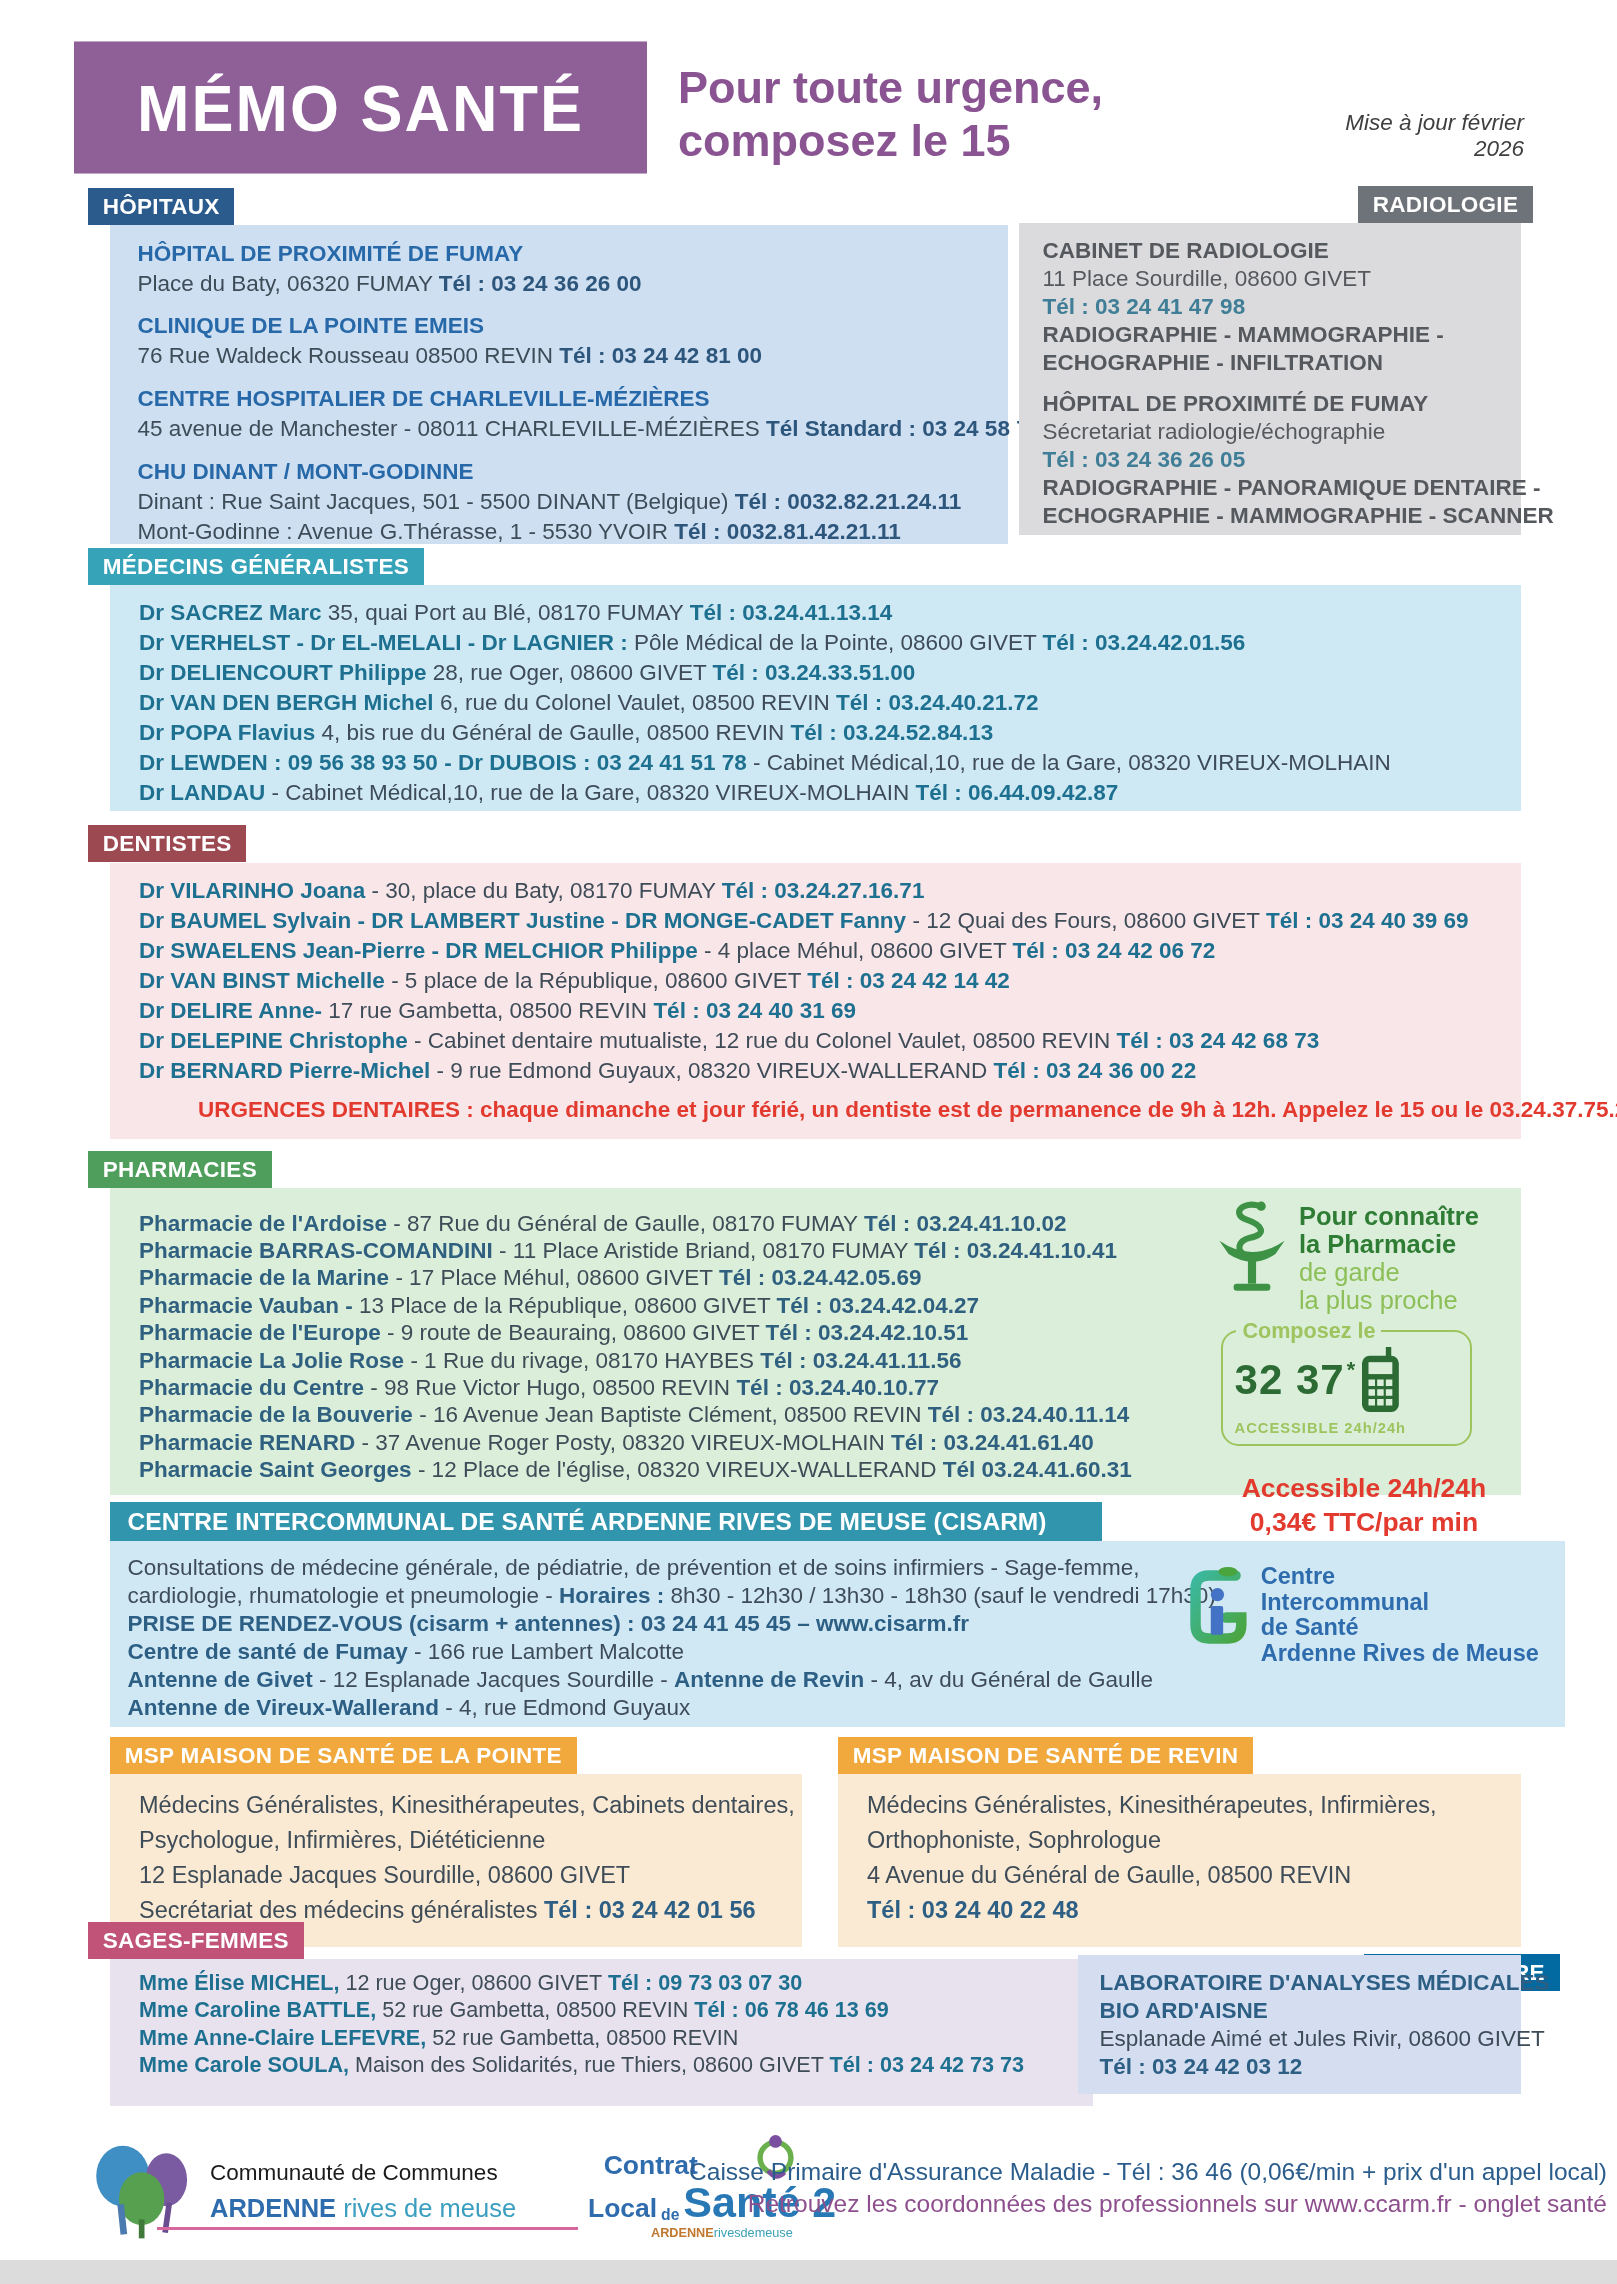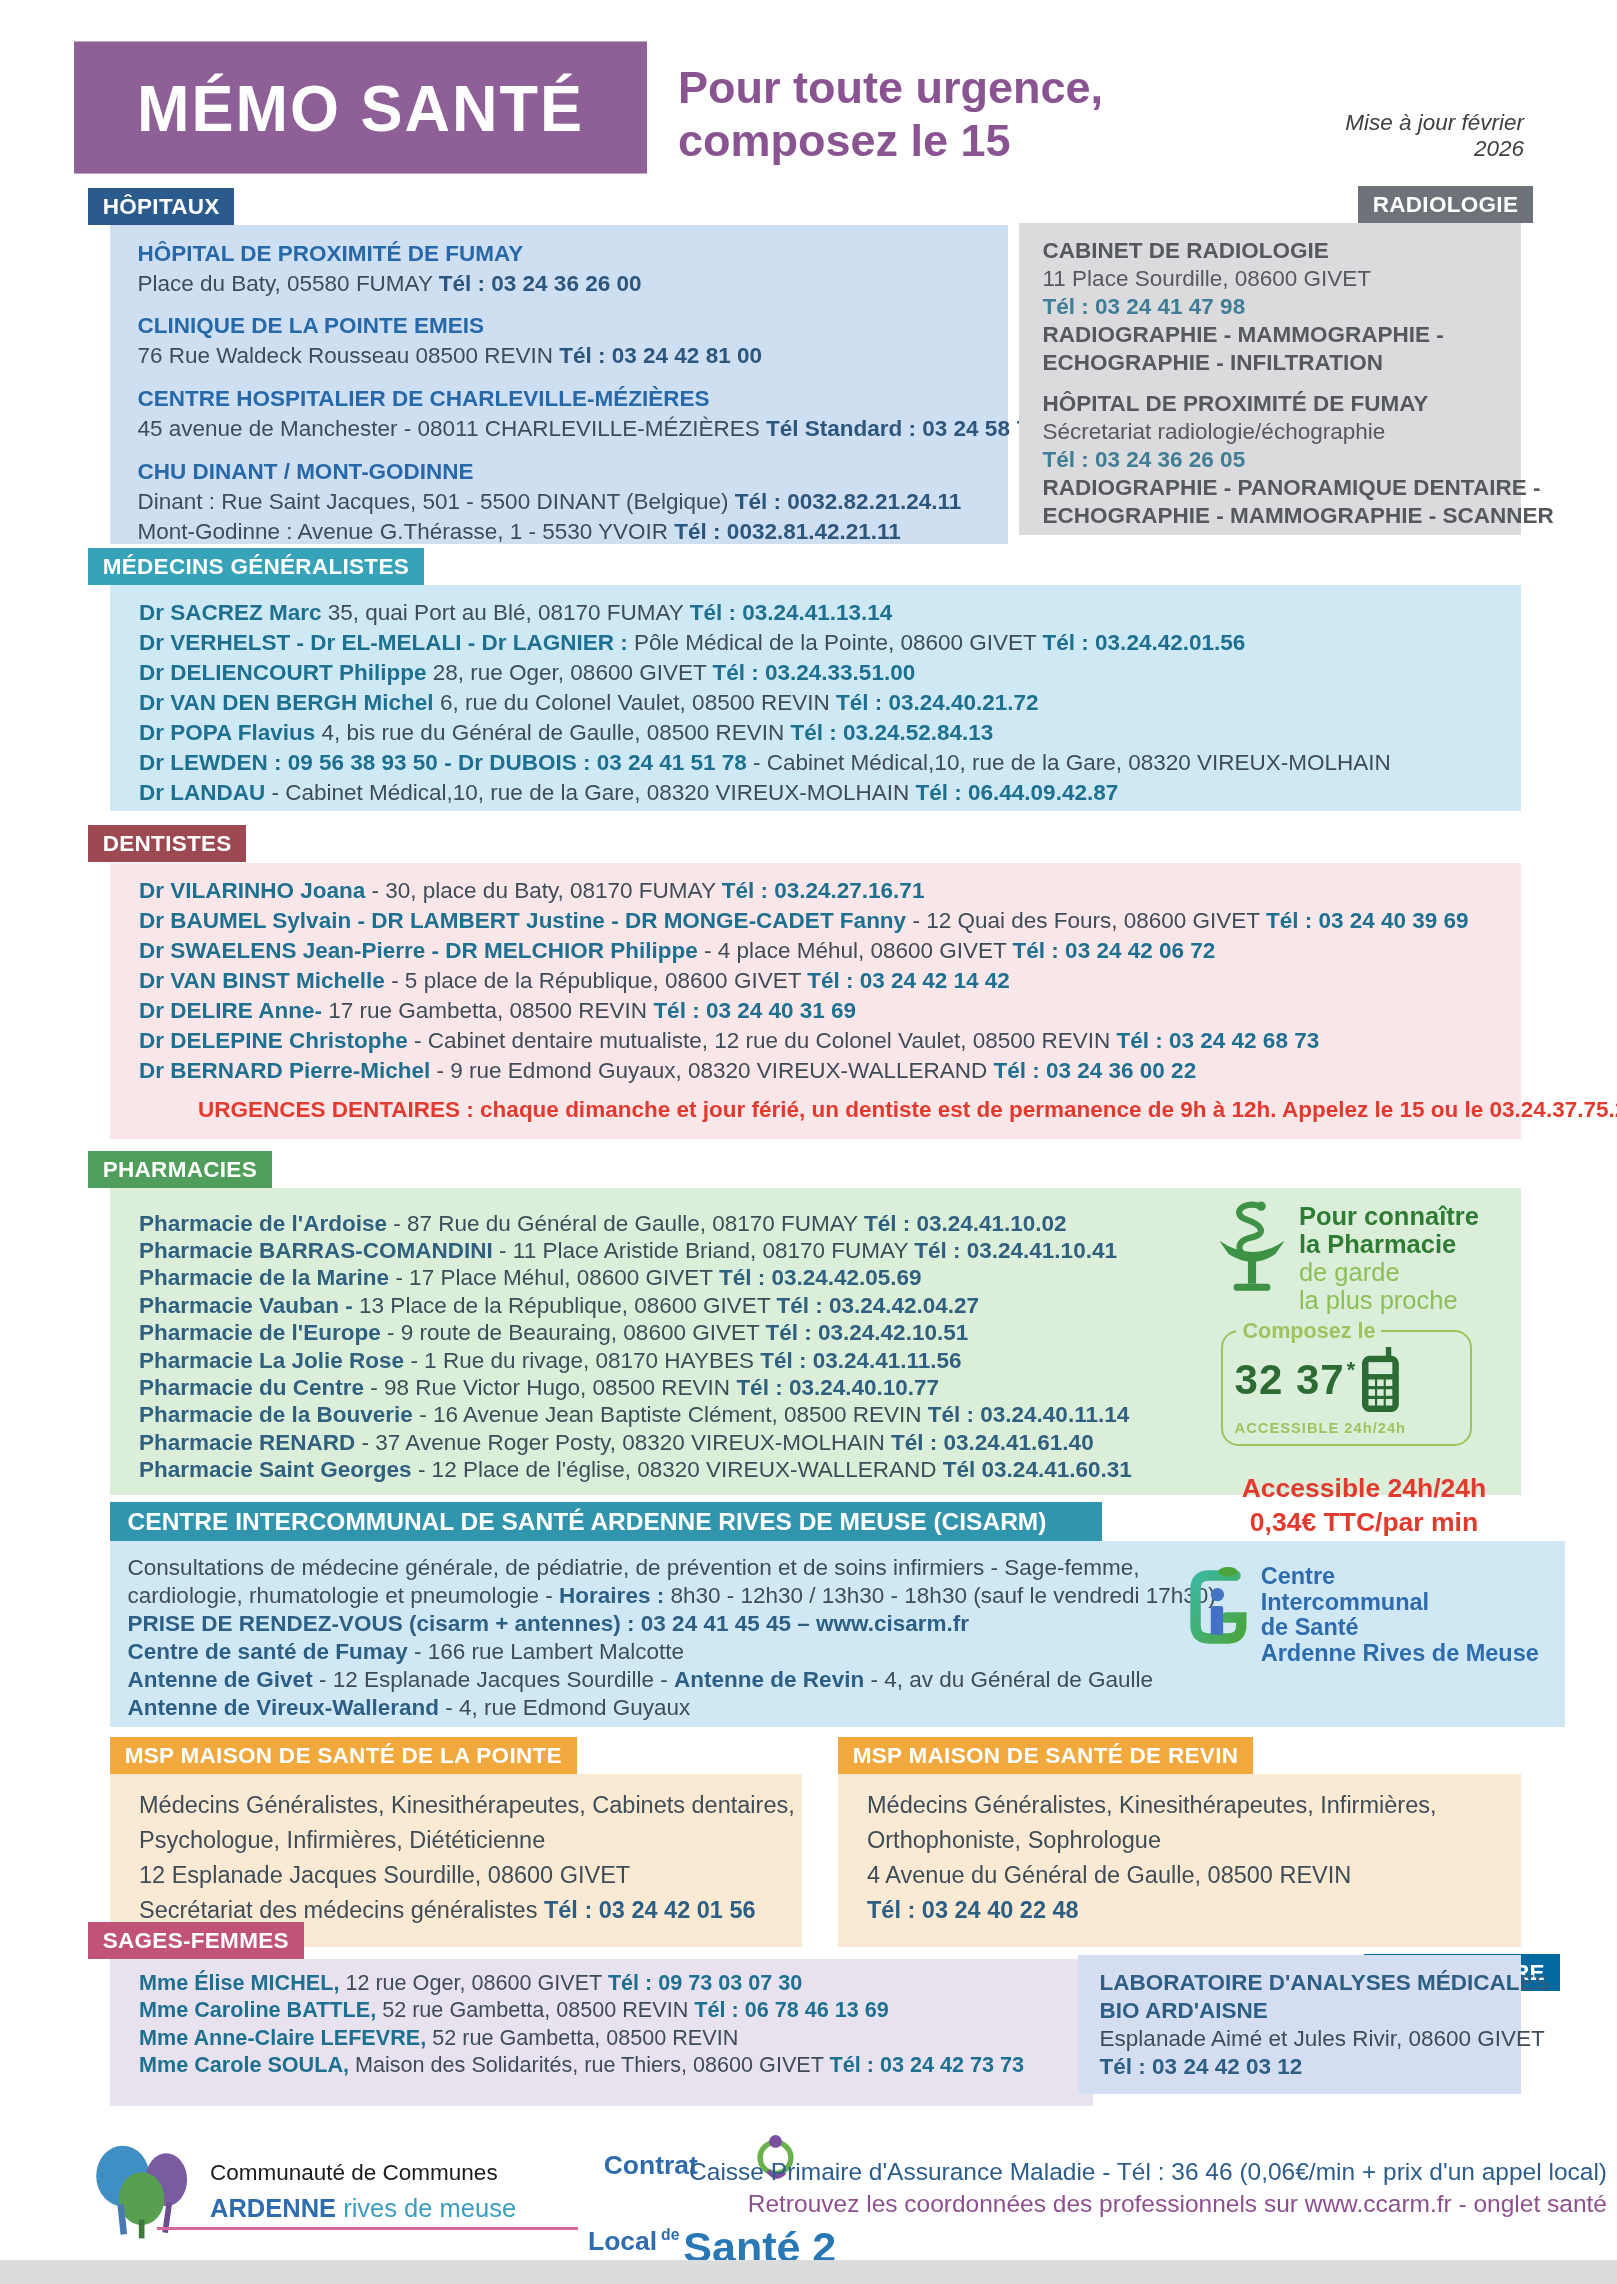--- a/index.html
+++ b/index.html
@@ -102,21 +102,21 @@
   
   .cc-logo{position:absolute;left:83px;top:2143px;}
   .cc-text{position:absolute;left:210px;top:2160px;}
   .cc1{font-size:22.5px;color:#1b1b1b;}
   .cc2{font-size:25.5px;margin-top:7.8px;}
   .cc2 .blue{font-weight:700;color:#2e6cad;}
   .cc2 .teal{color:#3a9ec0;}
   .cc-line{position:absolute;left:157px;top:2227px;width:421px;height:2.9px;background:#d8679e;}
   .cls{position:absolute;left:588px;top:2150px;width:323px;}
   .cls-contrat{font-size:26.5px;font-weight:700;color:#2e6cad;margin-left:15.7px;}
-  .cls-row{display:flex;align-items:flex-start;margin-top:45px;}
+  .cls-row{display:flex;align-items:flex-end;}
   .cls-local{font-size:26.5px;font-weight:700;color:#2e6cad;}
   .cls-de{font-size:15.7px;font-weight:700;color:#2e6cad;margin:0 3.9px;}
   .cls-sante{font-size:43px;font-weight:700;color:#2878b5;line-height:43px;}
   .cls-sub{font-size:12.7px;margin-left:63px;margin-top:2px;}
   .cls-sub .o{color:#c07830;font-weight:700;}
   .cls-sub .t{color:#3aa0b5;}
   .cls-icon{position:absolute;left:163px;top:-17.6px;}
   .cpam{position:absolute;left:676px;top:2156px;width:931px;text-align:right;}
   .cpam1{font-size:24.5px;color:#2b5d8c;line-height:32px;}
   .cpam2{font-size:24.5px;color:#8d4f8d;line-height:32px;}
@@ -134,21 +134,21 @@
   <div class="urgence">
     <div>Pour toute urgence,</div>
     <div>composez le 15</div>
   </div>
   <div class="maj">Mise à jour février 2026</div>
 
   <div class="tab" id="tab-hop">HÔPITAUX</div>
   <div class="panel p-hop" id="p-hop">
     <div>
         <div class="row ttl"><span>HÔPITAL DE PROXIMITÉ DE FUMAY</span></div>
-        <div class="row"><span>Place du Baty, 05580 FUMAY </span><span class="b">Tél : 03 24 36 26 00</span></div>
+        <div class="row"><span>Place du Baty, 06320 FUMAY </span><span class="b">Tél : 03 24 36 26 00</span></div>
         <div class="row ttl gap"><span>CLINIQUE DE LA POINTE EMEIS</span></div>
         <div class="row"><span>76 Rue Waldeck Rousseau 08500 REVIN  </span><span class="b">Tél : 03 24 42 81 00</span></div>
         <div class="row ttl gap"><span>CENTRE HOSPITALIER DE CHARLEVILLE-MÉZIÈRES</span></div>
         <div class="row"><span>45 avenue de Manchester - 08011 CHARLEVILLE-MÉZIÈRES </span><span class="b">Tél Standard : 03 24 58 70 70</span></div>
         <div class="row ttl gap"><span>CHU DINANT / MONT-GODINNE</span></div>
         <div class="row"><span>Dinant : Rue Saint Jacques, 501 - 5500 DINANT (Belgique) </span><span class="b">Tél : 0032.82.21.24.11</span></div>
         <div class="row"><span>Mont-Godinne : Avenue G.Thérasse, 1 - 5530 YVOIR </span><span class="b">Tél : 0032.81.42.21.11</span></div>
       </div>
   </div>
 

